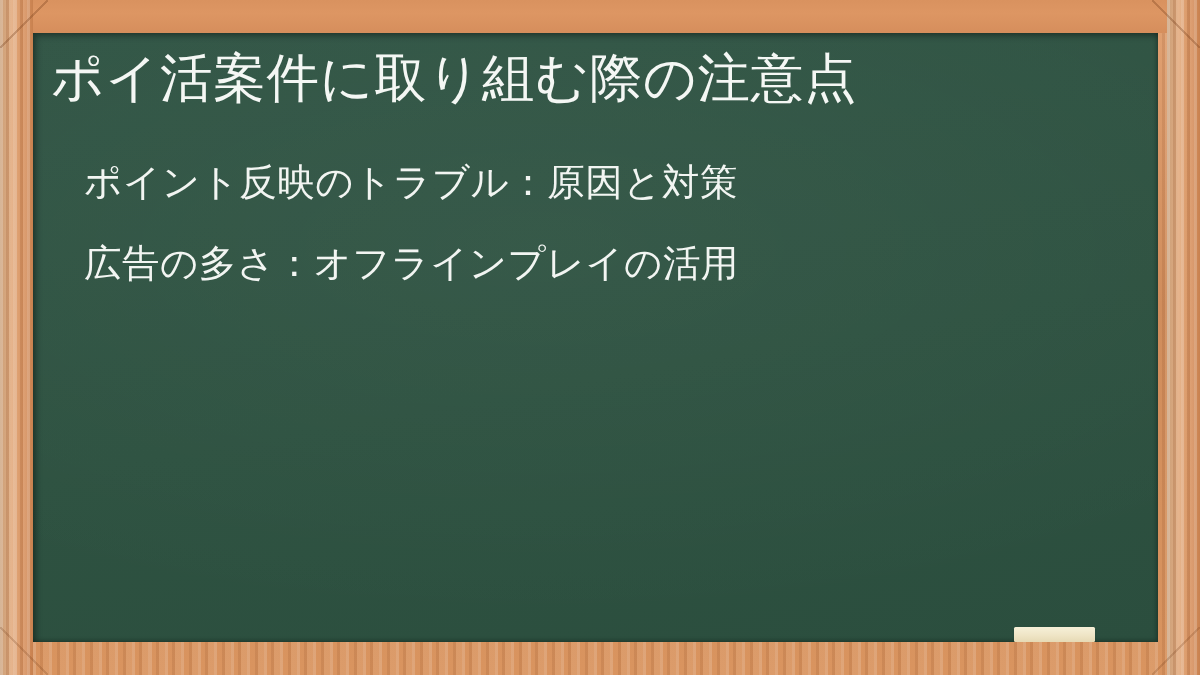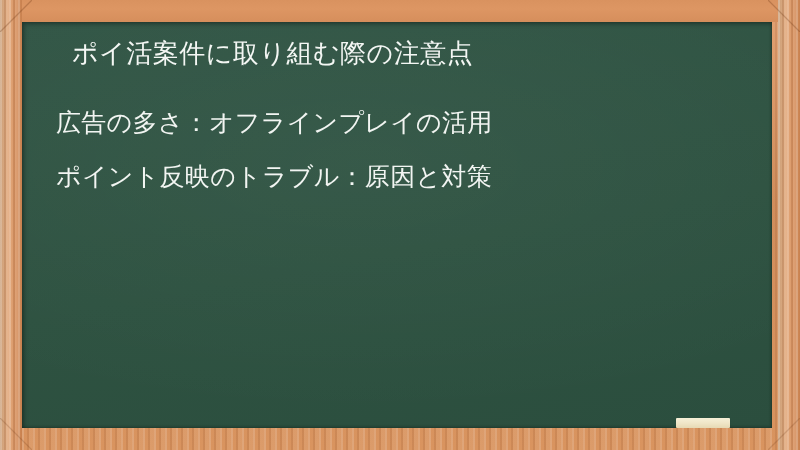--- a/index.html
+++ b/index.html
@@ -121,25 +121,24 @@
     overflow: hidden;
   }
 
   
   .board-title {
     position: absolute;
     left: 12px;
     top: 8px;
     width: 726px;
     color: #f4f7f4;
-    font-size: 26px;
+    font-size: 35px;
     line-height: 46px;
     letter-spacing: 0.5px;
     white-space: nowrap;
-    margin-left: 38px;
   }
 
   .points {
     position: absolute;
     left: 34px;
     top: 78px;
     width: 706px;
   }
   .point {
     color: #f2f5f2;
@@ -174,20 +173,20 @@
   <div class="miter miter-tl"></div>
   <div class="miter miter-tr"></div>
   <div class="miter miter-bl"></div>
   <div class="miter miter-br"></div>
 
   <div class="board">
 
     <div class="board-title">ポイ活案件に取り組む際の注意点</div>
 
     <div class="points">
+      <div class="point">ポイント反映のトラブル：原因と対策</div>
       <div class="point">広告の多さ：オフラインプレイの活用</div>
-      <div class="point">ポイント反映のトラブル：原因と対策</div>
     </div>
 
     <div class="chalk"></div>
 
   </div>
 </div>
 
 </body></html>

